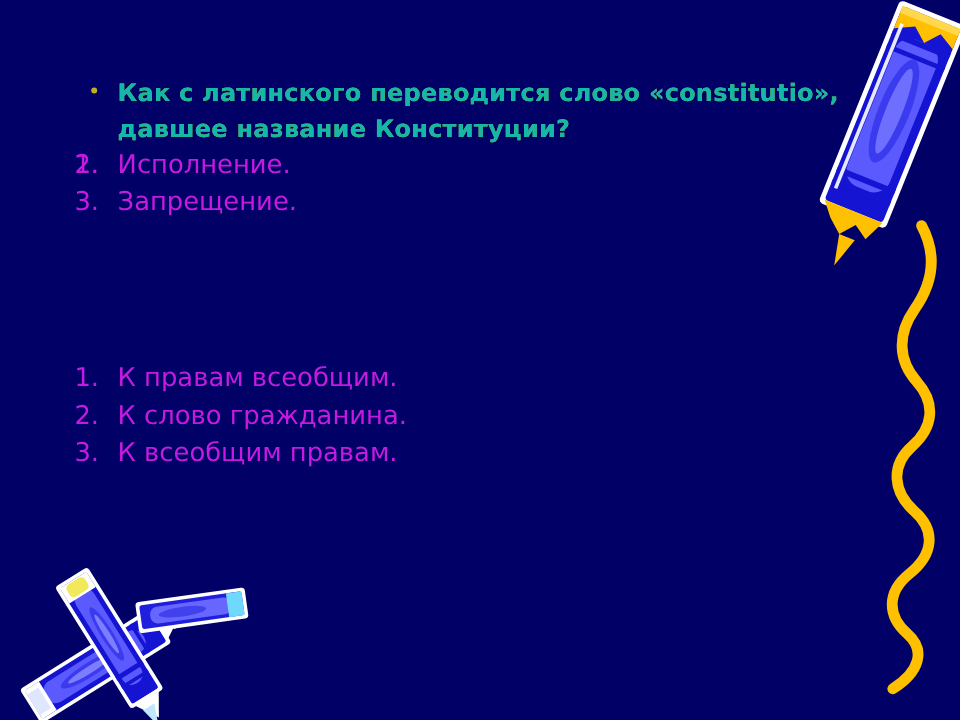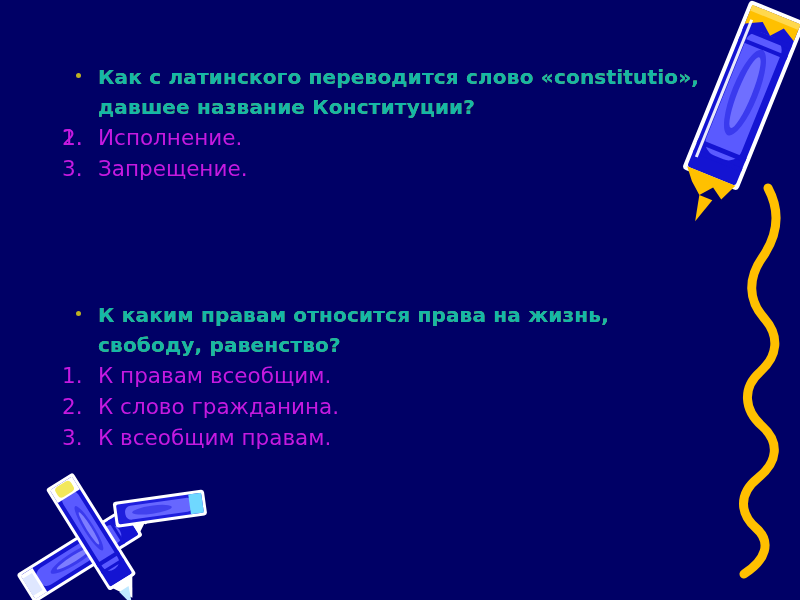--- a/index.html
+++ b/index.html
@@ -186,24 +186,20 @@
           <span>Исполнение.</span>
         </li>
         <li>
           <span class="num">3.</span>
           <span>Запрещение.</span>
         </li>
       </ol>
     </div>
 
     <div class="block block-2">
-      <p class="question">
-        <span class="bullet"></span>
-        <span>К каким правам относится права на жизнь, свободу, равенство?</span>
-      </p>
       <ol class="answers">
         <li>
           <span class="num">1.</span>
           <span>К правам всеобщим.</span>
         </li>
         <li>
           <span class="num">2.</span>
           <span>К слово гражданина.</span>
         </li>
         <li>

